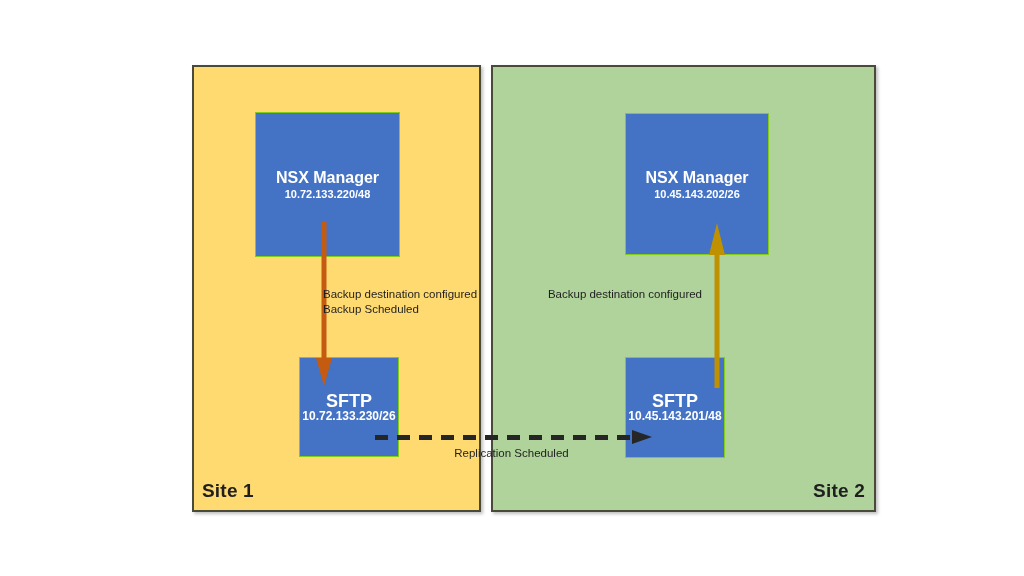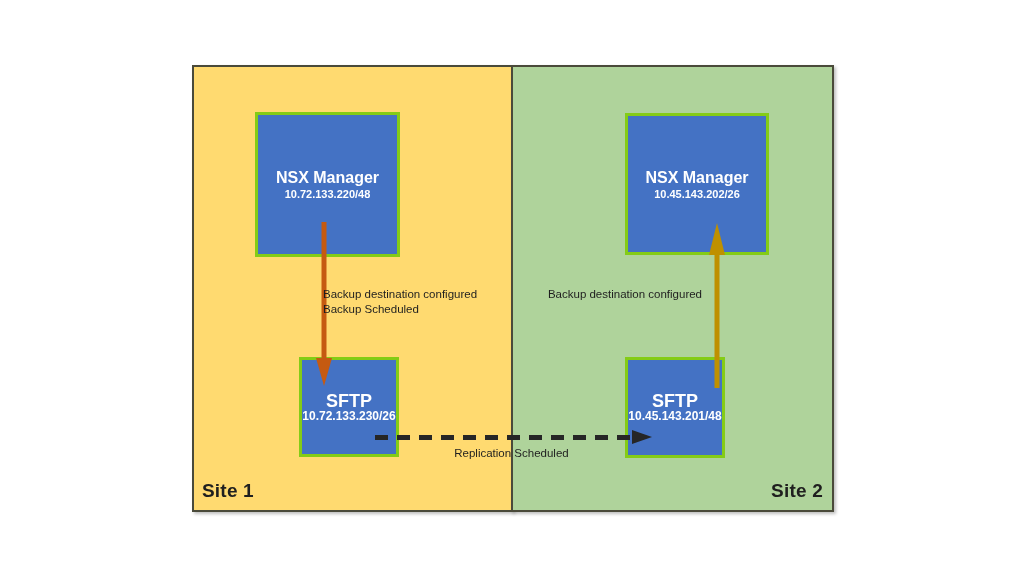--- a/index.html
+++ b/index.html
@@ -14,39 +14,39 @@
 
   
   .panel{
     position:absolute;
     top:65px;
     height:447px;
     border:2px solid #4a4a3a;
     box-sizing:border-box;
     box-shadow:2px 2px 3px rgba(0,0,0,0.25);
   }
-  .panel.site1{left:192px;width:321px;background:var(--site1-bg,#ffda70);}
-  .panel.site2{left:511px;width:323px;background:var(--site2-bg,#afd39b);}
+  .panel.site1{left:192px;width:289px;background:var(--site1-bg,#ffda70);}
+  .panel.site2{left:491px;width:385px;background:var(--site2-bg,#afd39b);}
 
   .site-label{
     position:absolute;
     bottom:8px;
     font-size:19px;
     font-weight:600;
     color:#1f1f1f;
     letter-spacing:0.2px;
   }
   .site-label.s1{left:8px;}
   .site-label.s2{right:9px;}
 
   
   .node{
     position:absolute;
     background:var(--node-bg,#4472c4);
-    border:3px solid #84cc16;
+    border:1px solid #84cc16;
     box-sizing:border-box;
     display:flex;
     flex-direction:column;
     align-items:center;
     justify-content:center;
     color:#ffffff;
     text-align:center;
     z-index:2;
   }
   .node .node-title{font-weight:bold;font-size:16px;line-height:19px;}

